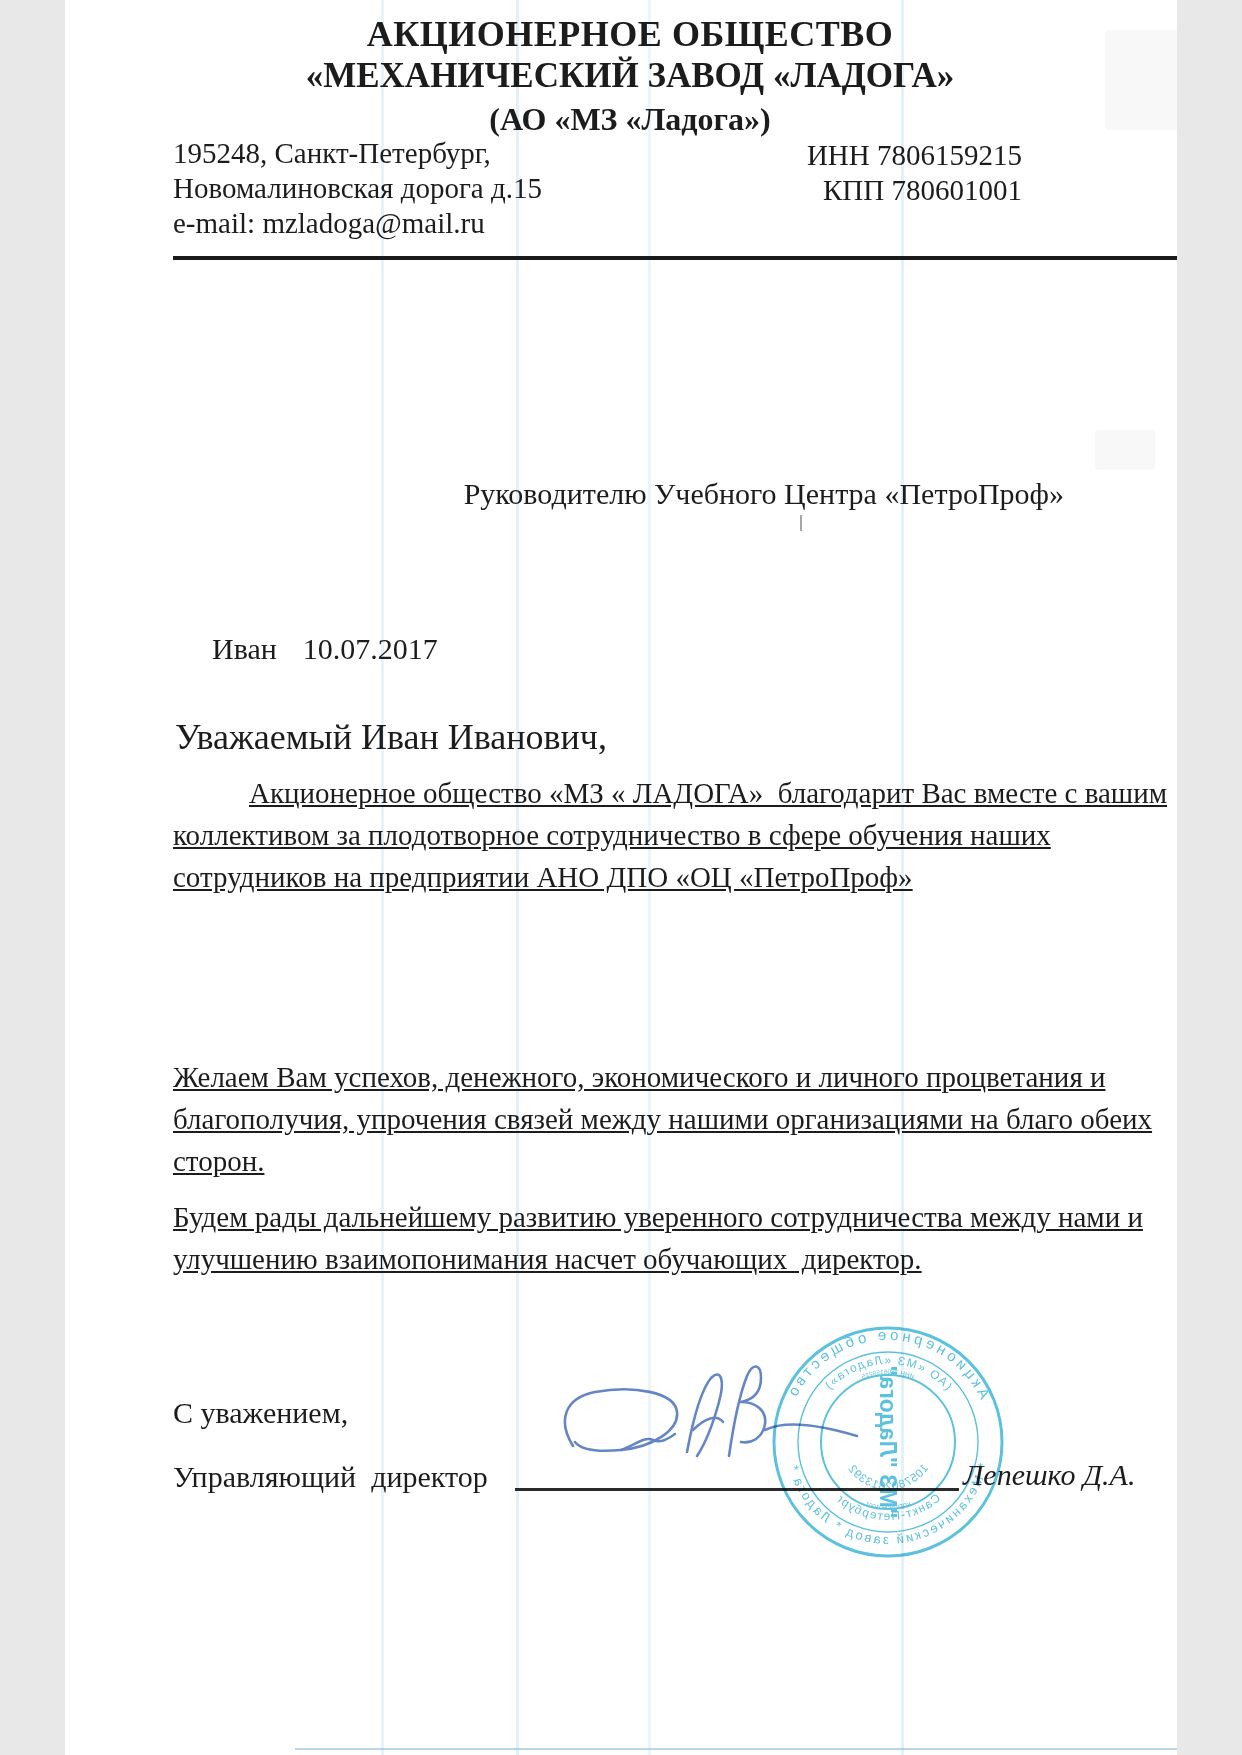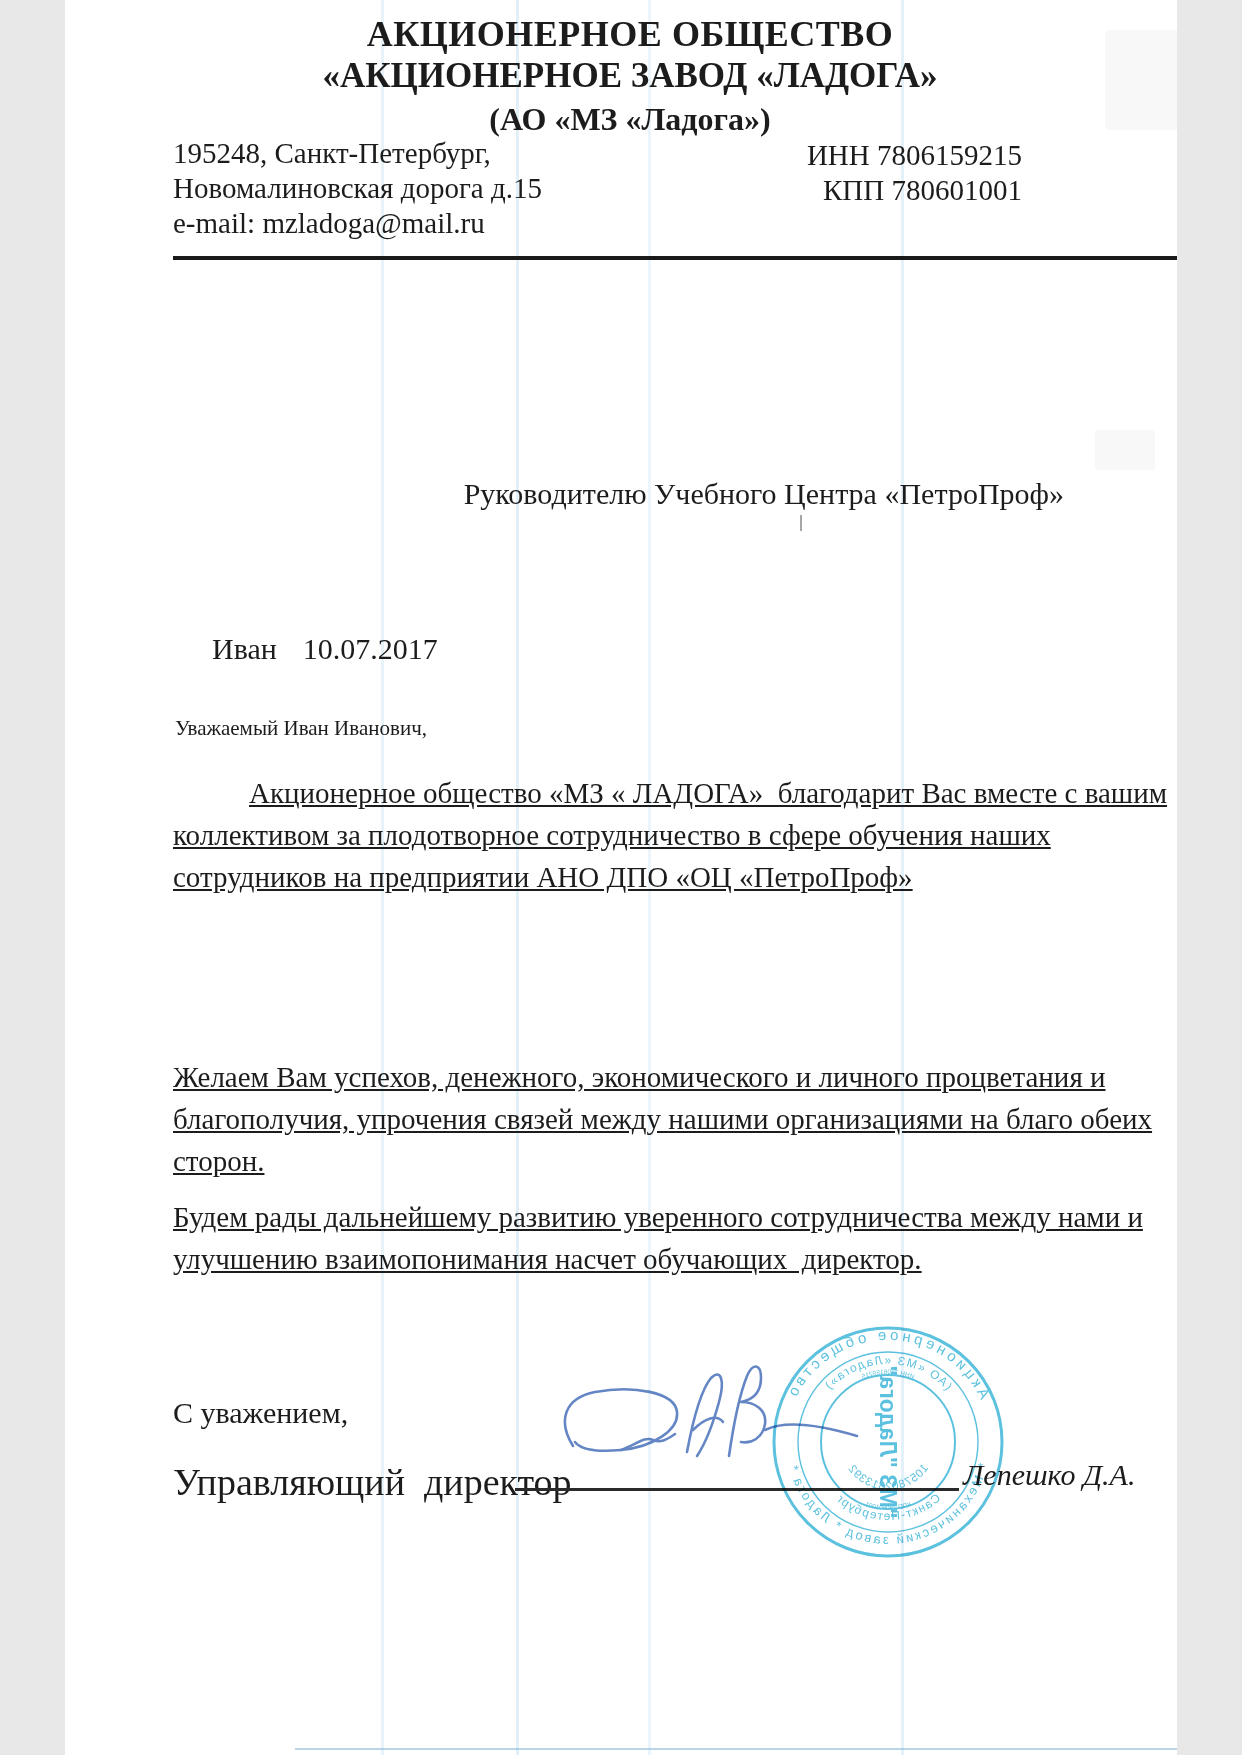--- a/index.html
+++ b/index.html
@@ -26,32 +26,32 @@
   .ids{position:absolute;right:155px;top:138px;font-size:29px;line-height:35px;text-align:right;}
 
   .rule{position:absolute;left:108px;top:256px;width:1042px;height:4px;background:#1a1a1a;}
 
   .recipient{position:absolute;right:113px;top:477px;font-size:30px;white-space:pre;}
   .tickmark{position:absolute;left:735px;top:515px;width:2px;height:16px;background:#6a6a6a;opacity:.6;}
 
   .dateline{position:absolute;left:117px;top:598px;font-size:30px;white-space:pre;}
   .dateline .gap{display:inline-block;width:26px;}
 
-  .greeting{position:absolute;left:110px;top:716px;font-size:21px;white-space:pre;}
+  .greeting{position:absolute;left:110px;top:716px;font-size:36px;white-space:pre;}
 
   .para{position:absolute;left:108px;width:1060px;font-size:29px;text-decoration:underline;}
   .para .line{height:42px;line-height:42px;white-space:pre;}
   .para .line.indent{padding-left:76px;}
   #p1{top:772px;}
   #p2{top:914px;}
   #p3{top:1056px;}
   #p4{top:1196px;}
 
   .closing{position:absolute;left:108px;top:1396px;font-size:30px;white-space:pre;}
-  .sigrow-title{position:absolute;left:108px;top:1460px;font-size:38px;white-space:pre;}
+  .sigrow-title{position:absolute;left:108px;top:1460px;font-size:30px;white-space:pre;}
   .sigrow-line{position:absolute;left:450px;top:1488px;width:444px;height:3px;background:#2a2a2a;}
   .sigrow-name{position:absolute;left:898px;top:1458px;font-size:30px;white-space:pre;font-style:italic;}
 
   .stamp{position:absolute;left:693px;top:1312px;width:260px;height:260px;opacity:.85;mix-blend-mode:multiply;}
   .stamp text{font-family:"Liberation Sans","DejaVu Sans",sans-serif;}
   .signature{position:absolute;left:470px;top:1355px;width:350px;height:150px;mix-blend-mode:multiply;}
 </style>
 </head>
 <body>
 
@@ -61,21 +61,21 @@
   <div class="streak" style="left:451px;background:rgba(170,210,235,.33);"></div>
   <div class="streak" style="left:583px;background:rgba(170,210,235,.22);"></div>
   <div class="streak" style="left:836px;background:rgba(170,210,235,.30);"></div>
   <div class="streak" style="left:1120px;background:rgba(170,210,235,.22);"></div>
   <div class="smudge" style="left:1040px;top:30px;width:120px;height:100px;"></div>
   <div class="smudge" style="left:1030px;top:430px;width:60px;height:40px;"></div>
   <div class="bottom-scan-line" style="left:230px;right:0;bottom:5px;"></div>
 
   <div class="header">
     <div class="h1">АКЦИОНЕРНОЕ ОБЩЕСТВО</div>
-    <div class="h2">«АКЦИОНЕРНОЕ ЗАВОД «ЛАДОГА»</div>
+    <div class="h2">«МЕХАНИЧЕСКИЙ ЗАВОД «ЛАДОГА»</div>
     <div class="h3">(АО «МЗ «Ладога»)</div>
   </div>
 
   <div class="addr">
     <div>195248, Санкт-Петербург,</div>
     <div>Новомалиновская дорога д.15</div>
     <div>e-mail: mzladoga@mail.ru</div>
   </div>
 
   <div class="ids">

